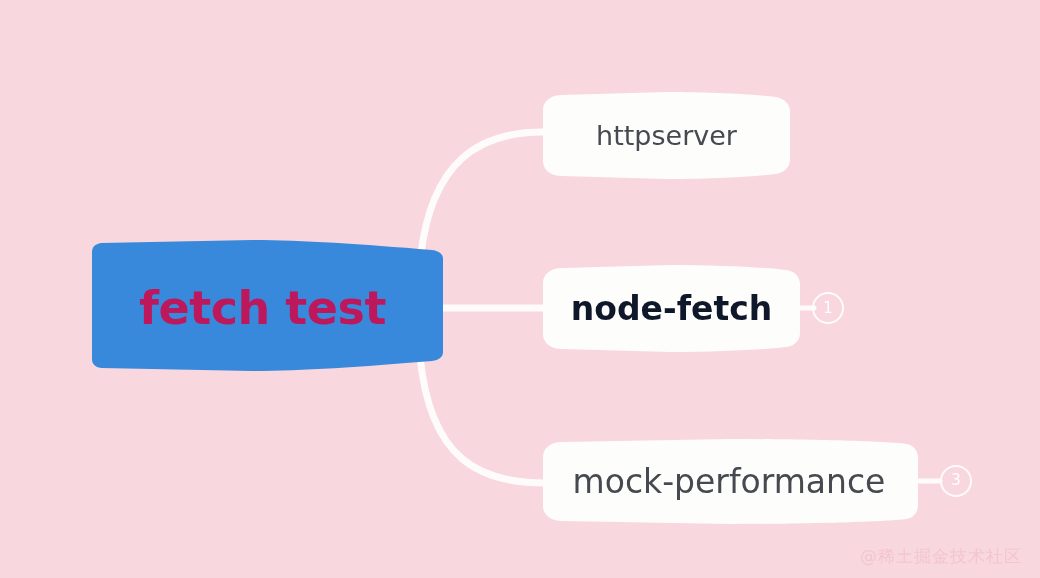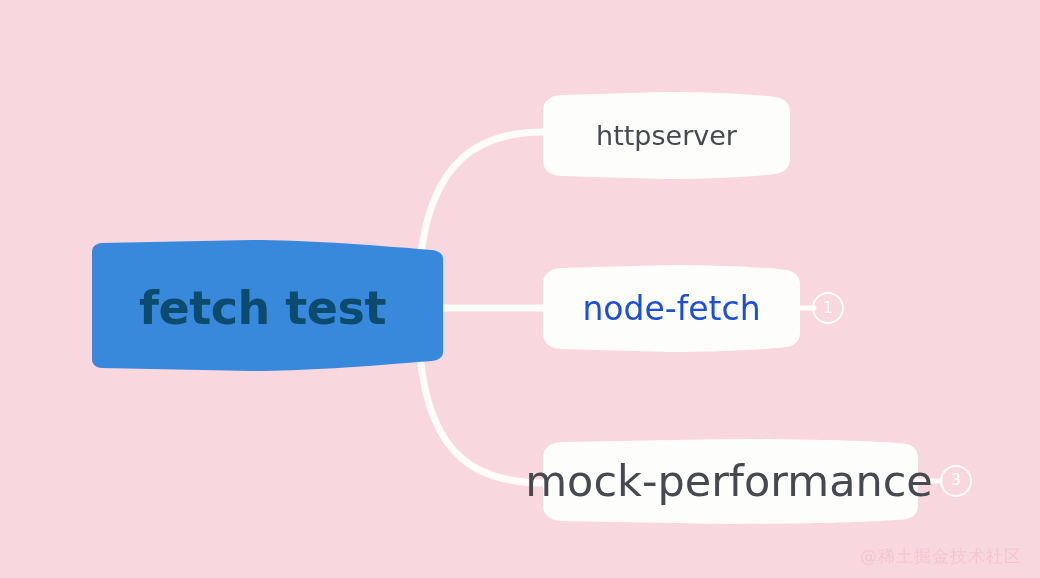--- a/index.html
+++ b/index.html
@@ -32,50 +32,50 @@
     align-items: center;
     justify-content: center;
     pointer-events: none;
     white-space: nowrap;
   }
   #root-label {
     left: 82px;
     top: 243px;
     width: 361px;
     height: 129px;
-    color: #0c4a6e;
+    color: #be185d;
     font-size: 46px;
     font-weight: 700;
     letter-spacing: -0.5px;
   }
   #label-httpserver {
     left: 543px;
     top: 95px;
     width: 247px;
     height: 80px;
     color: #46494f;
     font-size: 27px;
     font-weight: 400;
   }
   #label-node-fetch {
     left: 543px;
     top: 268px;
     width: 257px;
     height: 80px;
-    color: #1d4ed8;
+    color: #0f172a;
     font-size: 33px;
-    font-weight: 400;
+    font-weight: 700;
   }
   #label-mock-performance {
     left: 543px;
     top: 442px;
     width: 372px;
     height: 78px;
     color: #46494f;
-    font-size: 43px;
+    font-size: 33px;
     font-weight: 400;
   }
   .badge-number {
     position: absolute;
     display: flex;
     align-items: center;
     justify-content: center;
     color: #ffffff;
     font-size: 15px;
     font-weight: 400;

